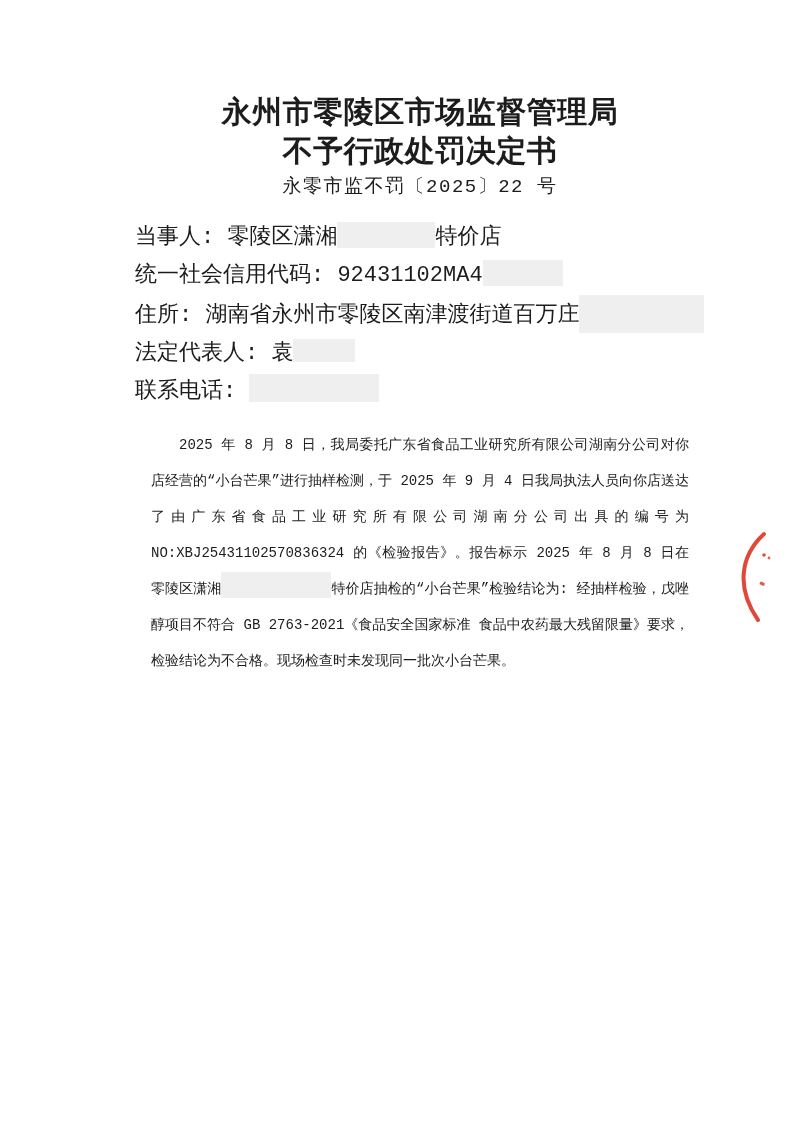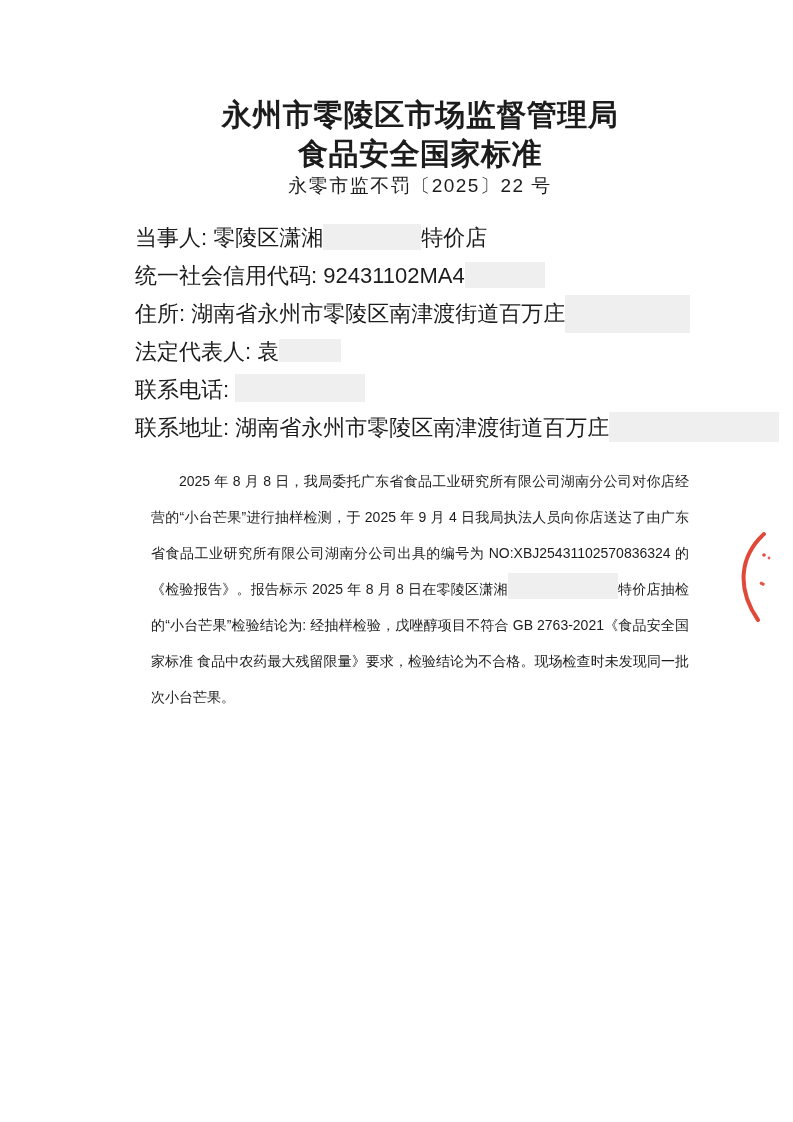--- a/index.html
+++ b/index.html
@@ -2,21 +2,21 @@
 <html><head>
 <meta charset="utf-8">
 <style>
   html,body{margin:0;padding:0;background:#888;}
   .page{
     position:relative;
     width:793px;height:1122px;
     margin:0 auto;
     background:#ffffff;
     overflow:hidden;
-    font-family:Liberation Sans, sans-serif;
+    font-family:Liberation Mono, monospace;
     color:#1c1c1c;
   }
   .doc{
     position:absolute;
     left:135px;top:95px;
     width:570px;
   }
   .title{
     text-align:center;
     font-size:30px;
@@ -66,30 +66,29 @@
     pointer-events:none;
   }
 </style>
 </head>
 <body>
 
 <div class="page">
   <div class="doc">
 
     <h1 class="title">永州市零陵区市场监督管理局</h1>
-    <h1 class="title">食品安全国家标准</h1>
+    <h1 class="title">不予行政处罚决定书</h1>
     <div class="doc-number">永零市监不罚〔2025〕22 号</div>
 
     <div class="info">
       <div class="info-line"><span>当事人: </span><span>零陵区潇湘</span><span class="redact r-party"></span><span>特价店</span></div>
       <div class="info-line"><span>统一社会信用代码: </span><span>92431102MA4</span><span class="redact r-uscc"></span></div>
       <div class="info-line"><span>住所: </span><span>湖南省永州市零陵区南津渡街道百万庄</span><span class="redact r-address"></span></div>
       <div class="info-line"><span>法定代表人: </span><span>袁</span><span class="redact r-legalrep"></span></div>
       <div class="info-line"><span>联系电话: </span><span class="redact r-phone"></span></div>
-      <div class="info-line"><span>联系地址: </span><span>湖南省永州市零陵区南津渡街道百万庄</span><span class="redact r-contact"></span></div>
     </div>
 
     <p class="para"><span>2025 年 8 月 8 日，我局委托广东省食品工业研究所有限公司湖南分公司对你店经营的“小台芒果”进行抽样检测，于 2025 年 9 月 4 日我局执法人员向你店送达了由广东省食品工业研究所有限公司湖南分公司出具的编号为 NO:XBJ25431102570836324 的《检验报告》。报告标示 2025 年 8 月 8 日在零陵区潇湘</span><span class="redact r-inline"></span><span>特价店抽检的“小台芒果”检验结论为: 经抽样检验，戊唑醇项目不符合 GB 2763-2021《食品安全国家标准 食品中农药最大残留限量》要求，检验结论为不合格。现场检查时未发现同一批次小台芒果。</span></p>
 
 
   </div>
 
   <svg class="stamp-mark" viewBox="0 0 52 100" xmlns="http://www.w3.org/2000/svg">
     <path d="M 40 6 C 16 28 12 60 34 92" fill="none" stroke="#dd3a28" stroke-width="4" stroke-linecap="round" opacity="0.92"></path>
     <circle cx="40" cy="27" r="1.8" fill="#dd3a28" opacity="0.9"></circle>

